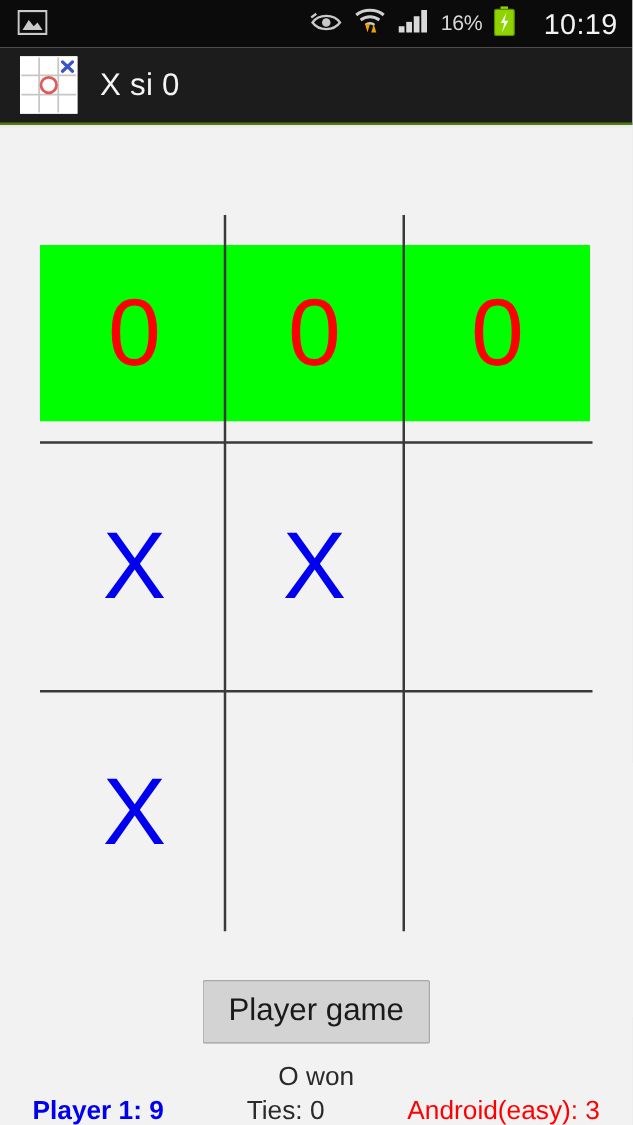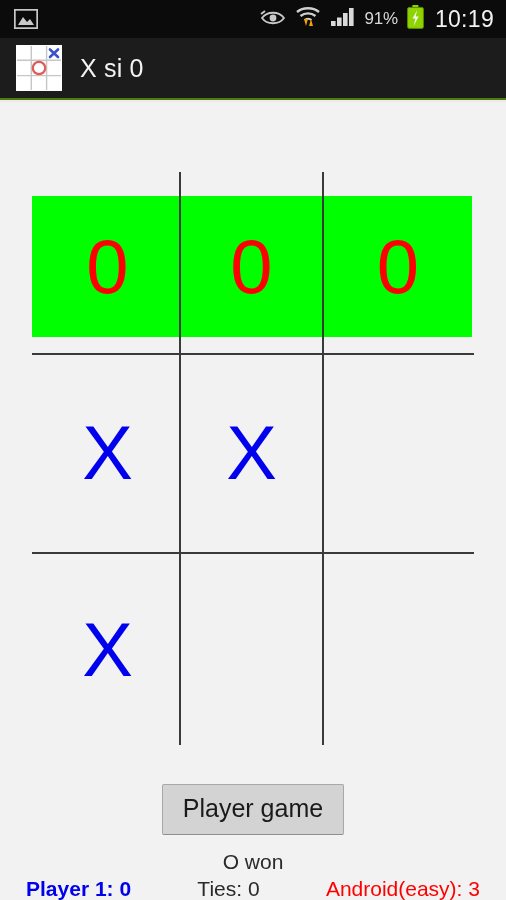--- a/index.html
+++ b/index.html
@@ -17,21 +17,21 @@
     background:#0b0b0b;
     display:flex; align-items:center;
   }
   .sb-left { display:flex; align-items:center; gap:14px; padding-left:14px;flex-direction:column; }
   .sb-right { margin-left:auto; display:flex; align-items:center; gap:9px; padding-right:12px; }
   .sb-icon { display:block; }
   .sb-batt-pct {
     color:#d8d8d8; font-size:17px; letter-spacing:-0.2px;
   }
   .sb-clock {
-    color:#f2f2f2; font-size:23px; letter-spacing:0.3px; margin-left:2px;
+    color:#f2f2f2; font-size:23px; letter-spacing:0.3px; margin-left:14px;
   }
 
   
   .titlebar {
     position:absolute; left:0; top:38px; width:506px; height:62px;
     background:#1c1c1c;
     display:flex; align-items:center; padding-left:16px;
     border-bottom:2px solid #4d7c0f;
   }
   .app-icon {
@@ -147,21 +147,21 @@
         </svg>
       </span>
       <span class="sb-icon">
         <svg width="26" height="20" viewBox="0 0 26 20">
           <rect x="1" y="14" width="4.6" height="5" fill="#d9d9d9"></rect>
           <rect x="7" y="10.5" width="4.6" height="8.5" fill="#d9d9d9"></rect>
           <rect x="13" y="6" width="4.6" height="13" fill="#d9d9d9"></rect>
           <rect x="19" y="1" width="4.6" height="18" fill="#d9d9d9"></rect>
         </svg>
       </span>
-      <span class="sb-batt-pct">91%</span>
+      <span class="sb-batt-pct">16%</span>
       <span class="sb-icon">
         <svg width="17" height="24" viewBox="0 0 17 24">
           <rect x="5.4" y="0" width="6" height="2.6" fill="#8fd400"></rect>
           <rect x="0.6" y="2.4" width="15.8" height="21" rx="1.6" fill="#8fd400" stroke="#5d8a00" stroke-width="1"></rect>
           <polygon points="10.2,5 5.6,13.4 8.4,13.4 6.6,21 11.6,11.6 8.6,11.6" fill="#f7f7f7"></polygon>
         </svg>
       </span>
       <span class="sb-clock">10:19</span>
     </div>
   </div>
@@ -228,19 +228,19 @@
       </div>
     </div>
 
     <div class="buttons">
       <button class="btn">Player game</button>
     </div>
 
     <div class="status-line">O won</div>
 
     <div class="scores">
-      <span class="score-p1">Player 1: 0</span>
+      <span class="score-p1">Player 1: 9</span>
       <span class="score-ties">Ties: 0</span>
       <span class="score-ai">Android(easy): 3</span>
     </div>
 
   </div>
 </div>
 
 </body></html>

